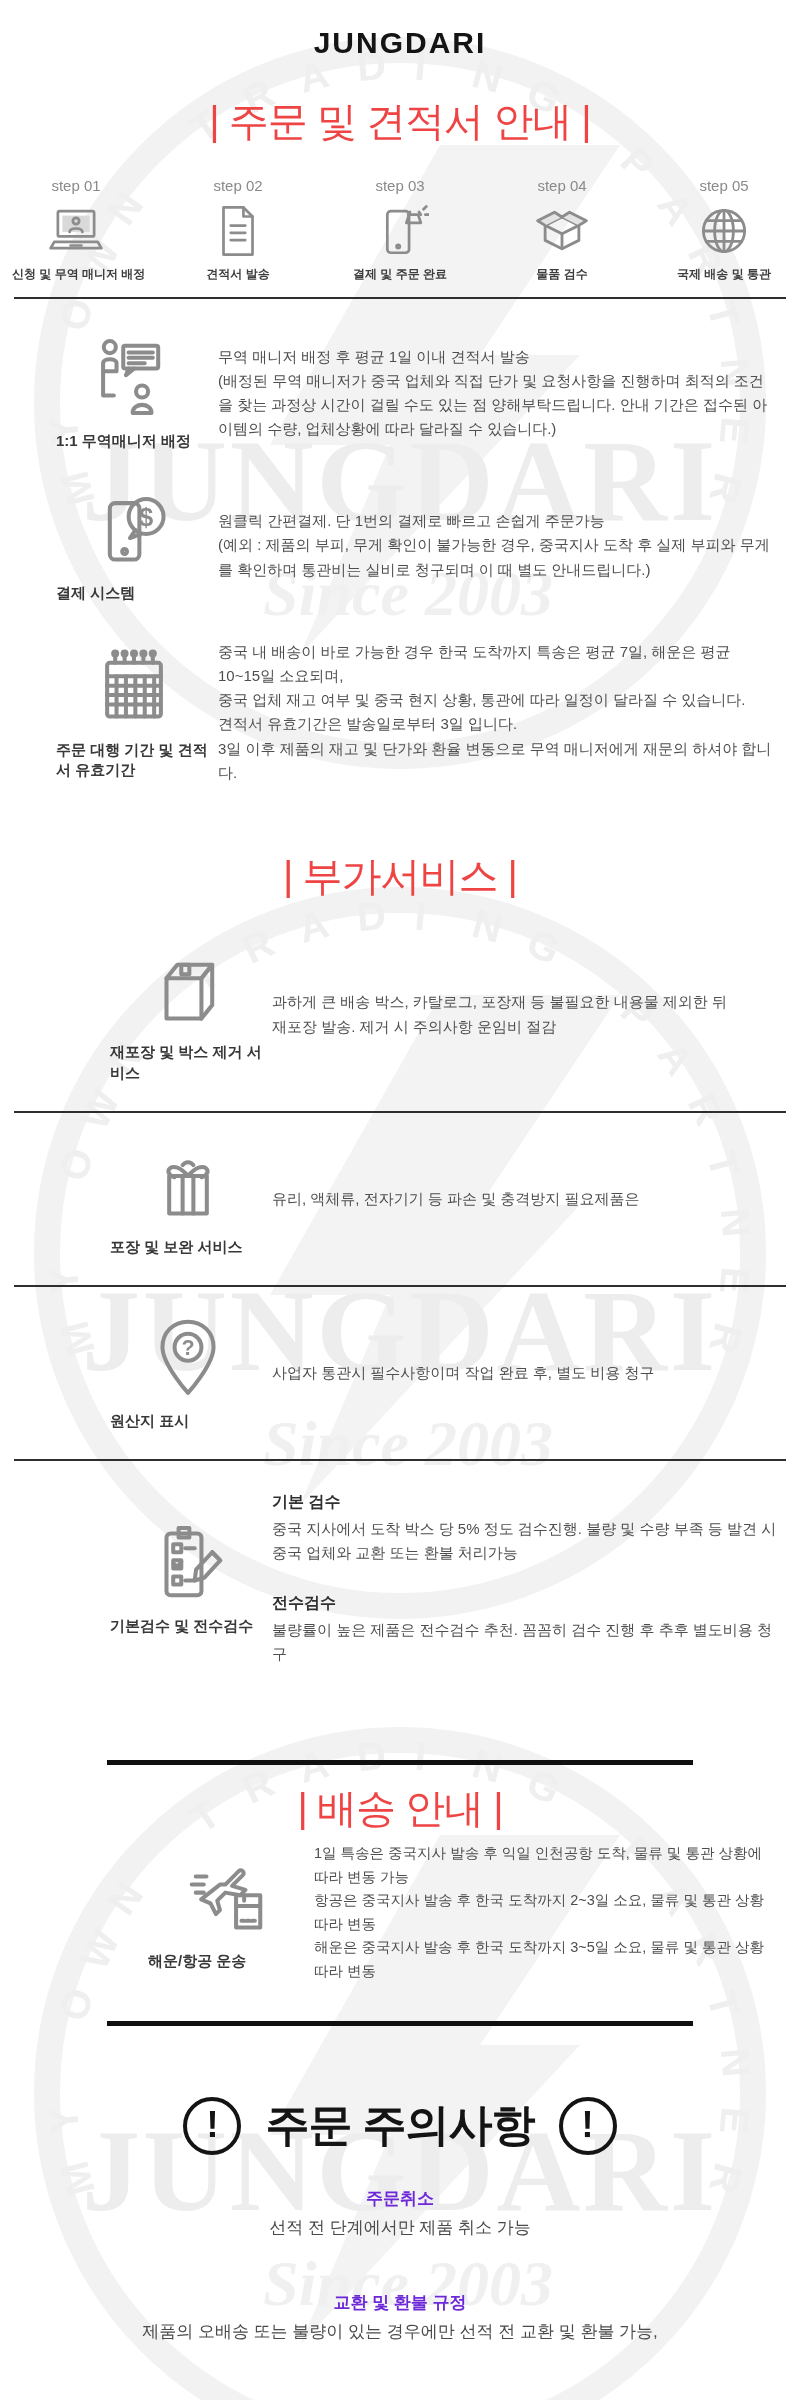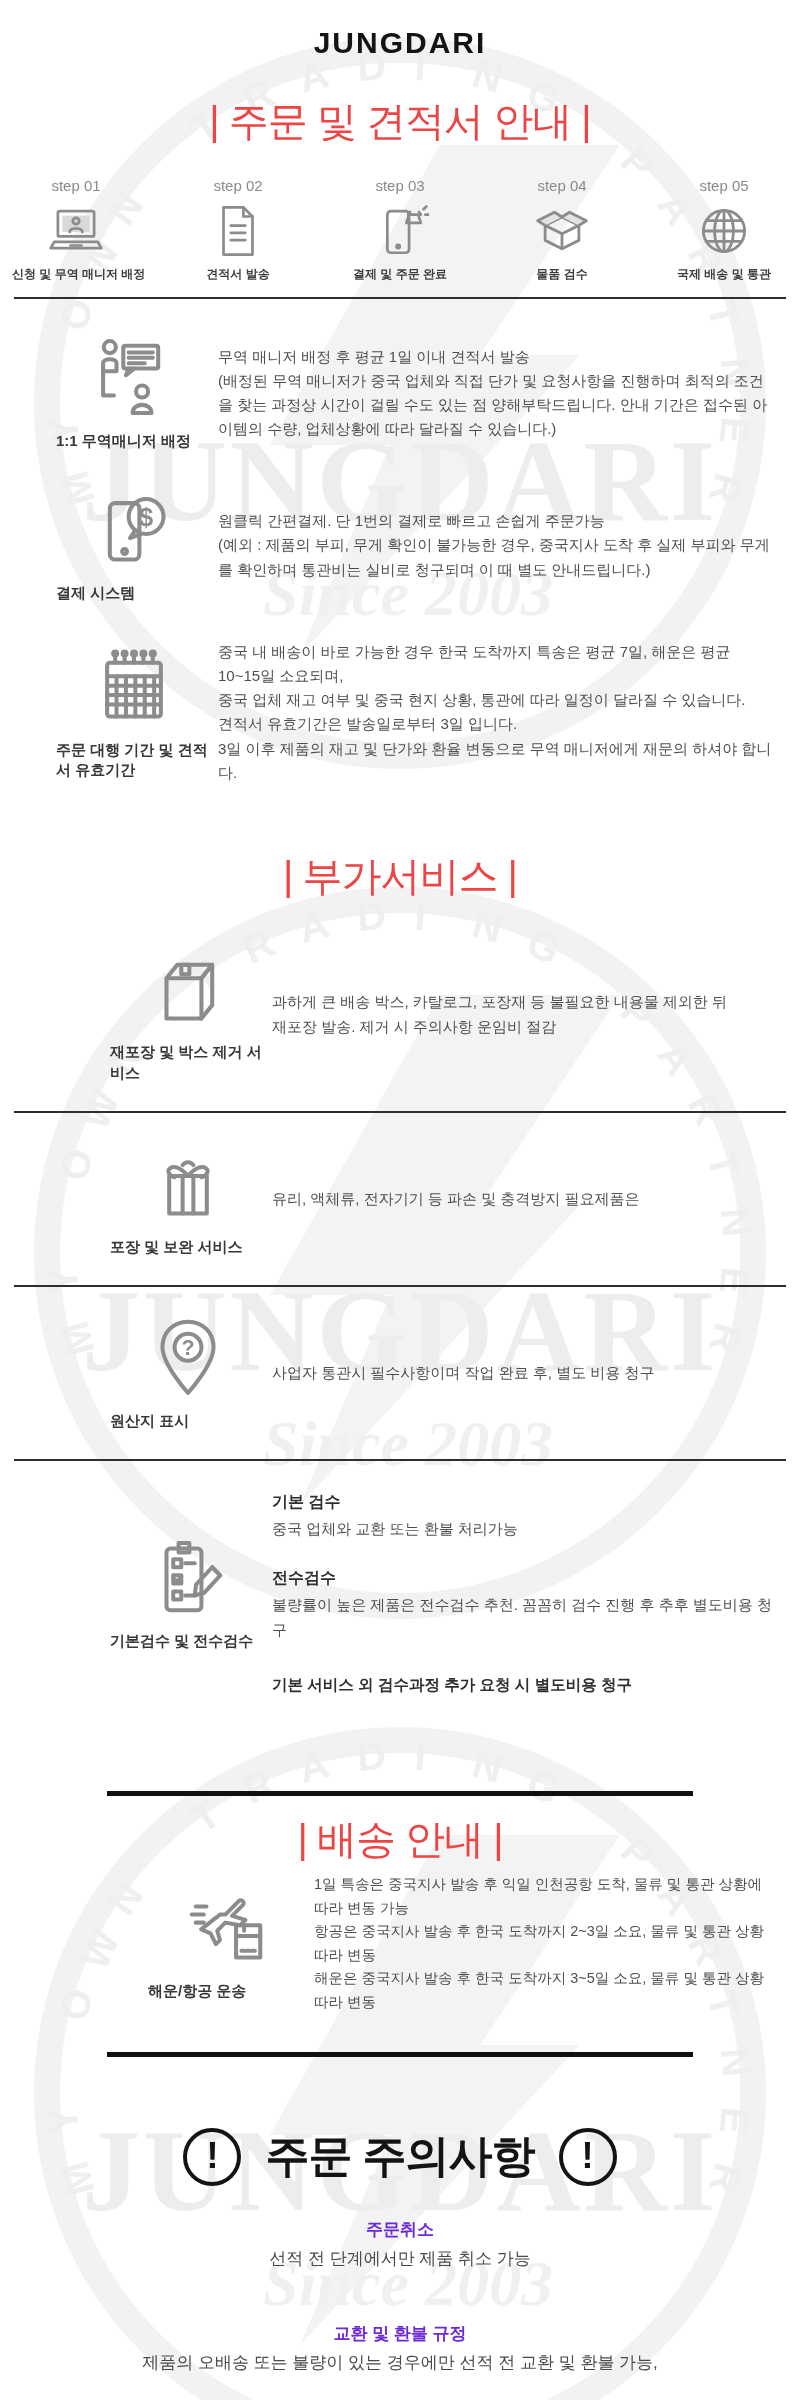--- a/index.html
+++ b/index.html
@@ -376,27 +376,27 @@
                   <path d="M30 45h7"></path>
                   <path d="M38 37l12-13 6 6-12 13-7 2z"></path>
                   <path d="M50 24l6 6"></path>
                 </svg>
               </div>
               <div class="b-label">기본검수 및 전수검수</div>
             </div>
             <div class="text-col">
               <div class="sub-block">
                 <div class="t-head">기본 검수</div>
+                <div class="t-line">중국 지사에서 도착 박스 당 5% 정도 검수진행. 불량 및 수량 부족 등 발견 시</div>
                 <div class="t-line">중국 업체와 교환 또는 환불 처리가능</div>
               </div>
               <div class="sub-block">
                 <div class="t-head">전수검수</div>
                 <div class="t-line">불량률이 높은 제품은 전수검수 추천. 꼼꼼히 검수 진행 후 추후 별도비용 청구</div>
               </div>
-              <div class="t-foot">기본 서비스 외 검수과정 추가 요청 시 별도비용 청구</div>
             </div>
           </div>
         </div>
     </div>
 
     <div>
       <div class="hr-thick" style="margin-top:66px;"></div>
       <div class="sec-title" style="margin-top:16px;">| 배송 안내 |</div>
       <div id="ship-row-holder">
           <div class="g-row ship-row">

